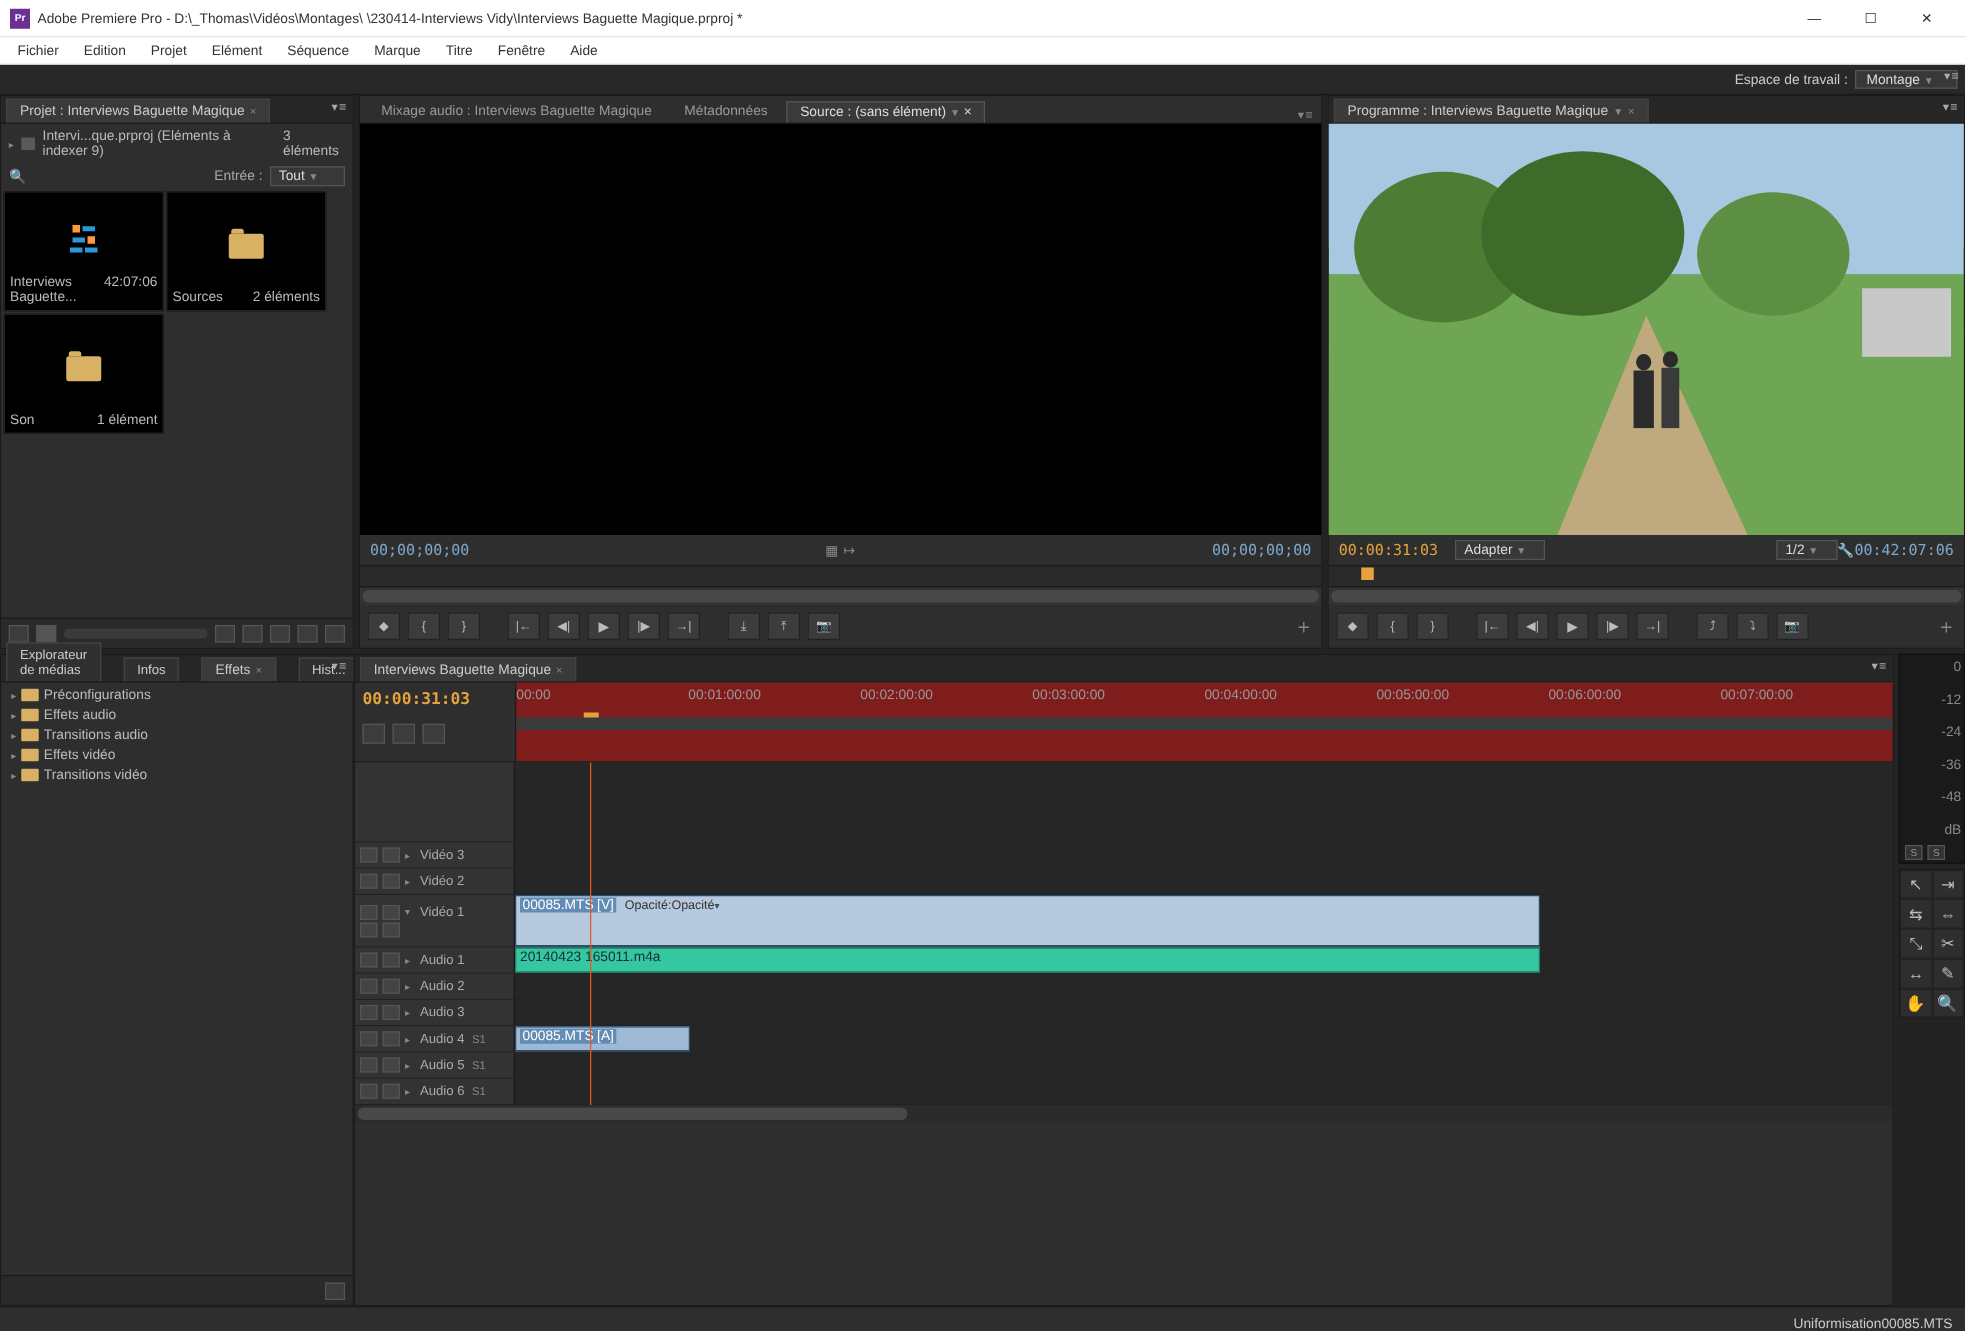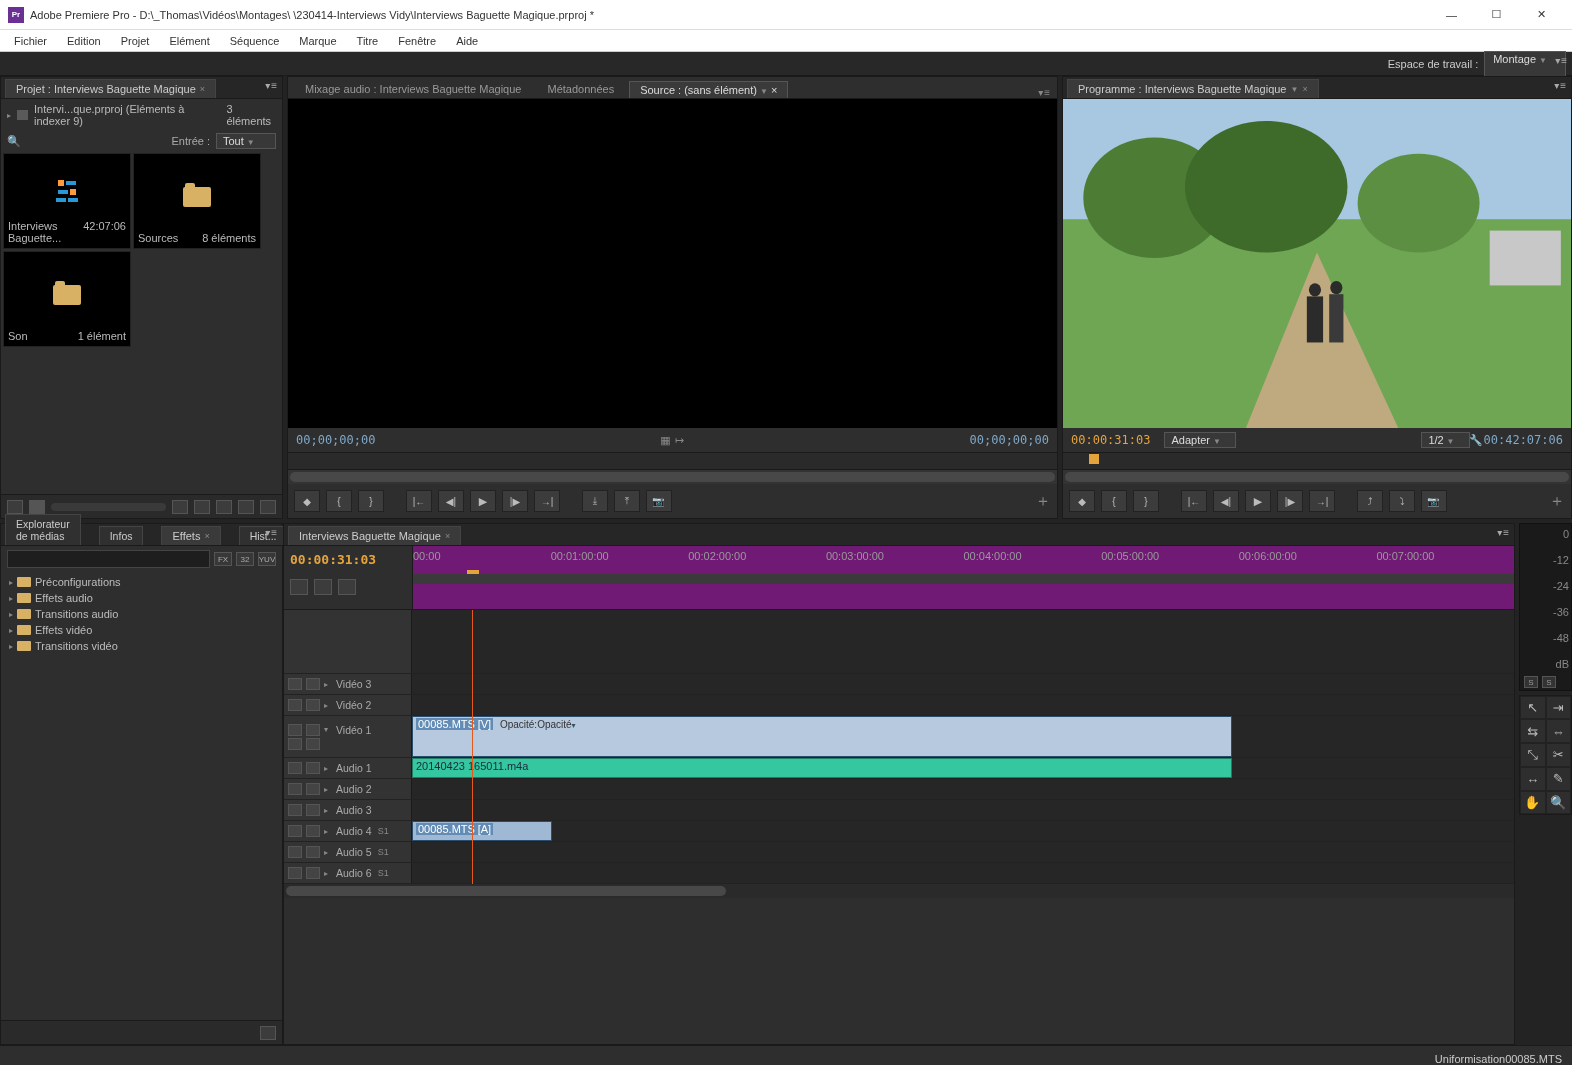--- a/index.html
+++ b/index.html
@@ -11,21 +11,21 @@
 .win-controls { display: flex; gap: 0; }
 .win-btn { width: 45px; height: 30px; display: flex; align-items: center; justify-content: center; color: #333; cursor: pointer; }
 
 .menu-bar { height: 22px; background: #fff; display: flex; align-items: center; padding: 0 6px; gap: 4px; border-bottom: 1px solid #ccc; color: #333; }
 .menu-bar span { padding: 2px 8px; cursor: pointer; }
 
 .app-body { position: absolute; top: 52px; left: 0; right: 0; bottom: 0; background: #232323; color: #bdbdbd; display: flex; flex-direction: column; }
 
 .workspace-bar { height: 24px; background: #282828; display: flex; align-items: center; justify-content: flex-end; padding: 0 6px; gap: 6px; border-bottom: 1px solid #1a1a1a; }
 .workspace-bar .label { color: #ccc; }
-.workspace-bar .select { background: #383838; border: 1px solid #555; padding: 1px 18px 11px 8px; position: relative; color: #ddd; }
+.workspace-bar .select { background: #383838; border: 1px solid #555; padding: 1px 18px 0 8px; position: relative; color: #ddd; }
 
 .row-top { height: 447px; display: flex; border-bottom: 4px solid #232323; }
 .row-bottom { flex: 1; display: flex; }
 
 .panel { background: #2e2e2e; border: 1px solid #1a1a1a; display: flex; flex-direction: column; position: relative; }
 .panel-tabs { height: 22px; background: #262626; display: flex; align-items: flex-end; border-bottom: 1px solid #1a1a1a; padding-left: 4px; gap: 2px; position: relative; }
 .tab { padding: 3px 10px; background: #303030; color: #ccc; border: 1px solid #444; border-bottom: none; cursor: pointer; font-size: 10.5px; display: flex; align-items: center; gap: 4px; }
 .tab.active { background: #3a3a3a; }
 .tab .close-x { font-size: 9px; color: #888; }
 .panel-menu-btn { position: absolute; right: 4px; top: 3px; color: #aaa; font-size: 10px; letter-spacing: 1px; cursor: pointer; }
@@ -84,21 +84,21 @@
 .fx-node .chev { font-size: 8px; color: #888; }
 .fx-node .fold { width: 14px; height: 10px; background: #d8b165; border-radius: 1px; }
 
 
 .timeline-panel { flex: 1; position: relative; }
 .tl-header { display: flex; border-bottom: 1px solid #1a1a1a; height: 64px; }
 .tl-head-left { width: 128px; padding: 6px; display:flex; flex-direction: column; gap:6px;}
 .tl-head-left .tc { color: #e5a43b; font-family: monospace; font-size: 13px; font-weight: bold; }
 .tl-head-left .opts { display: flex; gap: 6px; margin-top: 6px; }
 .tl-head-left .opts .ic { width: 18px; height: 16px; background: #3c3c3c; border: 1px solid #555; }
-.tl-ruler { flex: 1; position: relative; background: #701a75; border-left: 1px solid #1a1a1a; }
+.tl-ruler { flex: 1; position: relative; background: #7f1d1d; border-left: 1px solid #1a1a1a; }
 .tl-ruler .ticks { position: absolute; top: 4px; left: 0; right: 0; height: 16px; display: flex; font-size: 10px; color: #999; }
 .tl-ruler .ticks span { flex: 1; }
 .tl-ruler .zoom-bar { position: absolute; top: 28px; left: 0; right: 0; height: 10px; background: #3a3a3a; }
 .tl-ruler .playhead-marker { position: absolute; top: 24px; width: 12px; height: 12px; background: #e5a43b; transform: translateX(-50%); }
 .tl-tracks { position: relative; }
 .tl-track { display: flex; border-bottom: 1px solid #222; height: 21px; }
 .tl-track.v1 { height: 42px; }
 .tl-track.spacer-top { height: 64px; }
 .track-head { width: 128px; background: #333; border-right: 1px solid #1a1a1a; display: flex; align-items: center; padding: 0 4px; gap: 4px; color: #aaa; }
 .track-head .eye, .track-head .lock, .track-head .sync, .track-head .spk { width: 14px; height: 12px; background: #444; border: 1px solid #555; }
@@ -205,21 +205,21 @@
               <span>Interviews Baguette...</span>
               <span>42:07:06</span>
             </div>
         </div>
         <div class="proj-thumb">
           <div class="ico">
               <div class="folder-icon"></div>
             </div>
           <div class="meta">
               <span>Sources</span>
-              <span>8 éléments</span>
+              <span>2 éléments</span>
             </div>
         </div>
         <div class="proj-thumb">
           <div class="ico">
               <div class="folder-icon"></div>
             </div>
           <div class="meta">
               <span>Son</span>
               <span>1 élément</span>
             </div>
@@ -340,26 +340,20 @@
       <div class="fx-tabs">
         <div class="tab">Explorateur de médias</div>
         <div class="tab">Infos</div>
         <div class="tab active">
             <span>Effets</span> 
             <span class="close-x">×</span>
           </div>
         <div class="tab">Hist...</div>
         <span class="panel-menu-btn">▾≡</span>
       </div>
-      <div class="fx-search">
-        <input placeholder="" style="">
-        <div class="badge">FX</div>
-        <div class="badge">32</div>
-        <div class="badge">YUV</div>
-      </div>
       <div class="fx-tree">
         <div class="fx-node">
             <span class="chev">▸</span>
             <span class="fold"></span>
             <span>Préconfigurations</span>
           </div>
         <div class="fx-node">
             <span class="chev">▸</span>
             <span class="fold"></span>
             <span>Effets audio</span>

